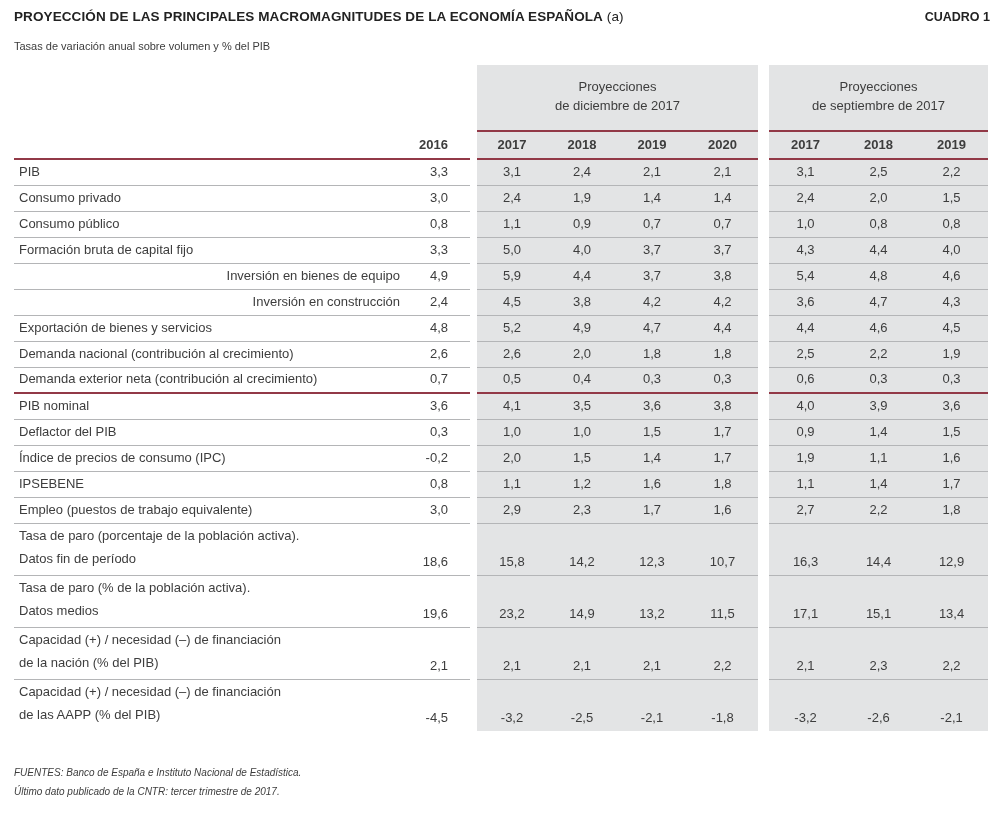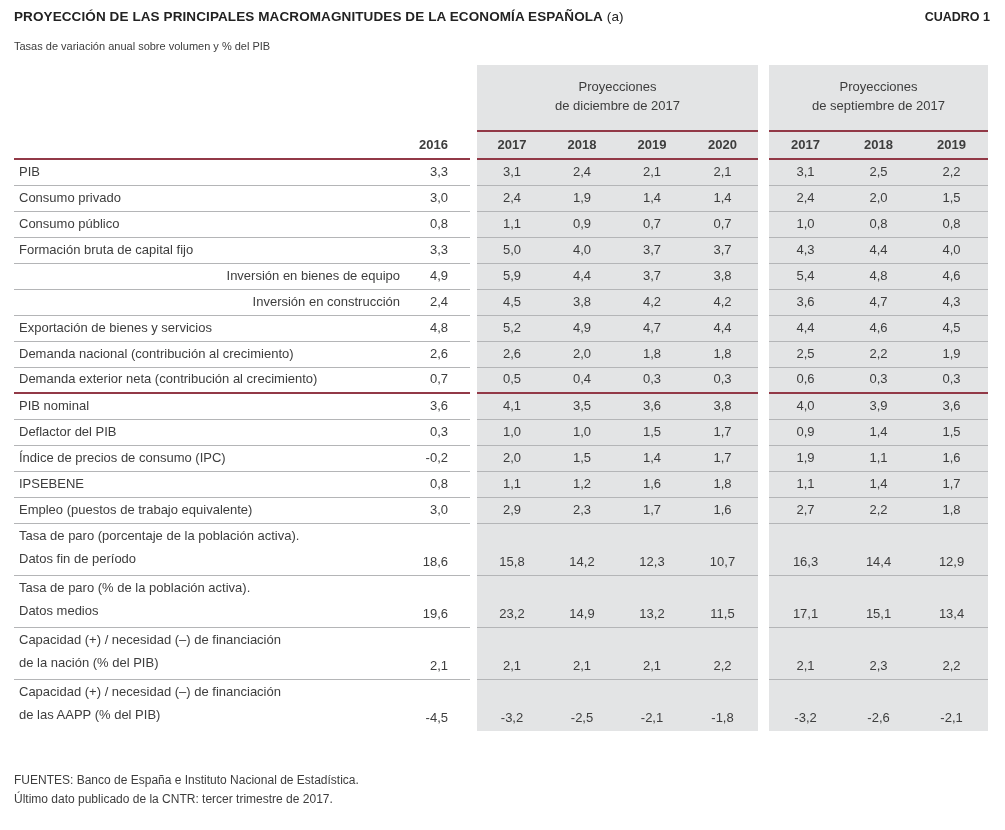--- a/index.html
+++ b/index.html
@@ -49,21 +49,21 @@
   tbody tr.single td{height:26px;}
   tbody tr.double td{height:50px;}
   td{padding-bottom:5px;line-height:16px;}
   tbody tr.double td.label{line-height:23px;margin-top:20px;}
   td.label{text-align:left;padding-left:5px;}
   td.label.indent{padding-left:32px;text-align:right;}
   tr.grey td.c{border-bottom:1px solid var(--line);}
   tr.red td.c{border-bottom:2px solid var(--red);}
   tr.none td.c{border-bottom:none;}
 
-  .footer{margin-top:40px;font-size:12px;line-height:19px;color:var(--text);}
+  .footer{margin-top:32px;font-size:10px;line-height:19px;color:var(--text);font-style:italic;}
 </style>
 </head>
 <body>
 
 <div class="page">
 
   <div class="title-bar">
     <div class="doc-title"><span>PROYECCIÓN DE LAS PRINCIPALES MACROMAGNITUDES DE LA ECONOMÍA ESPAÑOLA</span><span class="note"> (a)</span></div>
     <div class="cuadro">CUADRO 1</div>
   </div>

